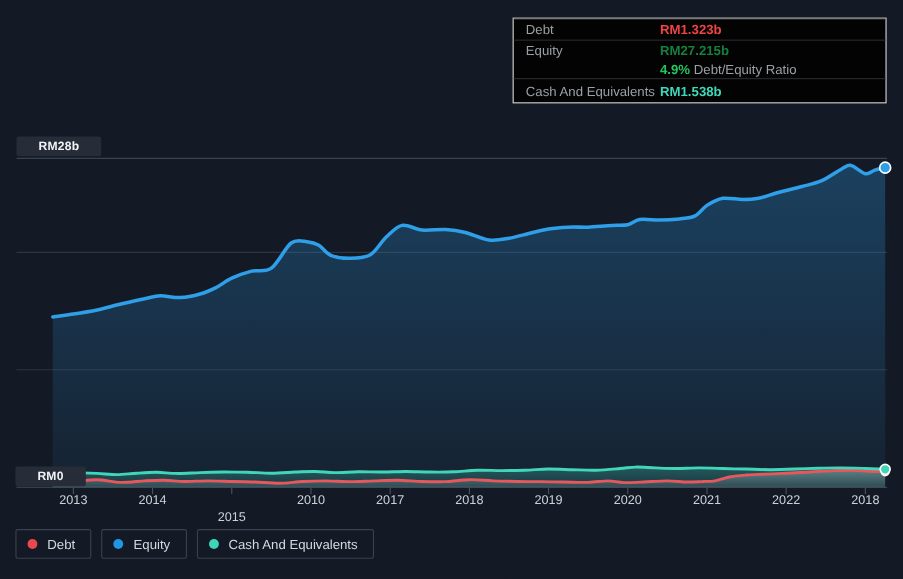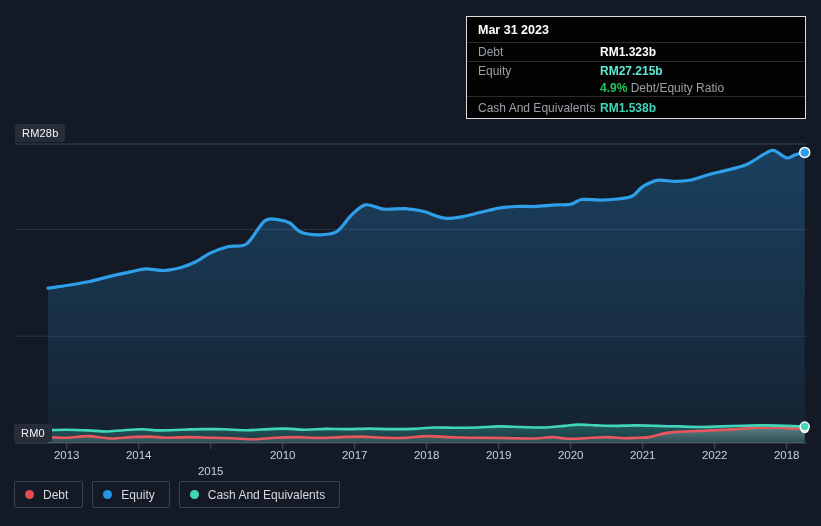--- a/index.html
+++ b/index.html
@@ -6,41 +6,41 @@
   body{width:821px;height:526px;position:relative;overflow:hidden;
        font-family:"Liberation Sans","DejaVu Sans",sans-serif;
        -webkit-font-smoothing:antialiased;}
   .stage{position:absolute;inset:0;}
 
   
   #chart-svg{position:absolute;left:0;top:0;}
 
   
   .y-chip{position:absolute;background:#262d38;color:#f2f4f6;font-size:11px;
-          font-weight:normal;line-height:18px;height:18px;padding:0 7px;
+          font-weight:bold;line-height:18px;height:18px;padding:0 20px;
           border-radius:2px;letter-spacing:.2px;}
   #y-top-chip{left:15px;top:124px;}
   #y-bottom-chip{left:14px;top:424px;}
 
   
   #x-labels{position:absolute;left:0;top:449px;width:682px;height:16px;}
   .x-label{position:absolute;transform:translateX(-50%);color:#ccd1d7;
            font-size:11.5px;white-space:nowrap;}
 
   
   .tooltip{position:absolute;left:466px;top:16px;width:340px;box-sizing:border-box;
            background:#030303;border:1px solid #dcdee0;color:#fff;font-size:12px;}
   .tt-row{display:flex;align-items:center;padding:0 11px;height:18px;}
   .tt-date{height:25px;font-weight:bold;font-size:12.5px;}
   .tt-sep{border-top:1px solid #2c2c2c;}
   .tt-label{width:122px;flex:0 0 122px;color:#9aa0a5;}
   .tt-val{font-weight:bold;}
   .tt-ratio{height:16px;}
   .tt-last{height:21px;}
-  .red{color:#ffffff;}.blue{color:#5eead4;}.teal{color:#3fd6ba;}
+  .red{color:#ef4444;}.blue{color:#15803d;}.teal{color:#3fd6ba;}
   .grey{color:#9aa0a5;font-weight:normal;}
   .white-b{color:#22c55e;font-weight:bold;}
 
   
   #legend{position:absolute;left:14px;top:481px;display:flex;gap:9px;}
   .chip{display:flex;align-items:center;gap:9px;height:27px;box-sizing:border-box;
         border:1px solid #3a414d;border-radius:2px;padding:0 14px 0 10px;
         color:#d6dade;font-size:12px;background:transparent;cursor:pointer;}
   .dot{width:9px;height:9px;border-radius:50%;flex:0 0 9px;}
 </style>
@@ -109,21 +109,20 @@
       <div class="x-label" style="left: 354.7px;">2017</div>
       <div class="x-label" style="left: 426.7px;">2018</div>
       <div class="x-label" style="left: 498.7px;">2019</div>
       <div class="x-label" style="left: 570.7px;">2020</div>
       <div class="x-label" style="left: 642.7px;">2021</div>
       <div class="x-label" style="left: 714.7px;">2022</div>
       <div class="x-label" style="left: 786.7px;">2018</div>
     </div>
 
   <div class="tooltip">
-    <div class="tt-row tt-date">Mar 31 2023</div>
     <div class="tt-sep"></div>
     <div class="tt-row">
       <span class="tt-label">Debt</span>
       <span class="tt-val red">RM1.323b</span>
     </div>
     <div class="tt-sep"></div>
     <div class="tt-row">
       <span class="tt-label">Equity</span>
       <span class="tt-val blue">RM27.215b</span>
     </div>

